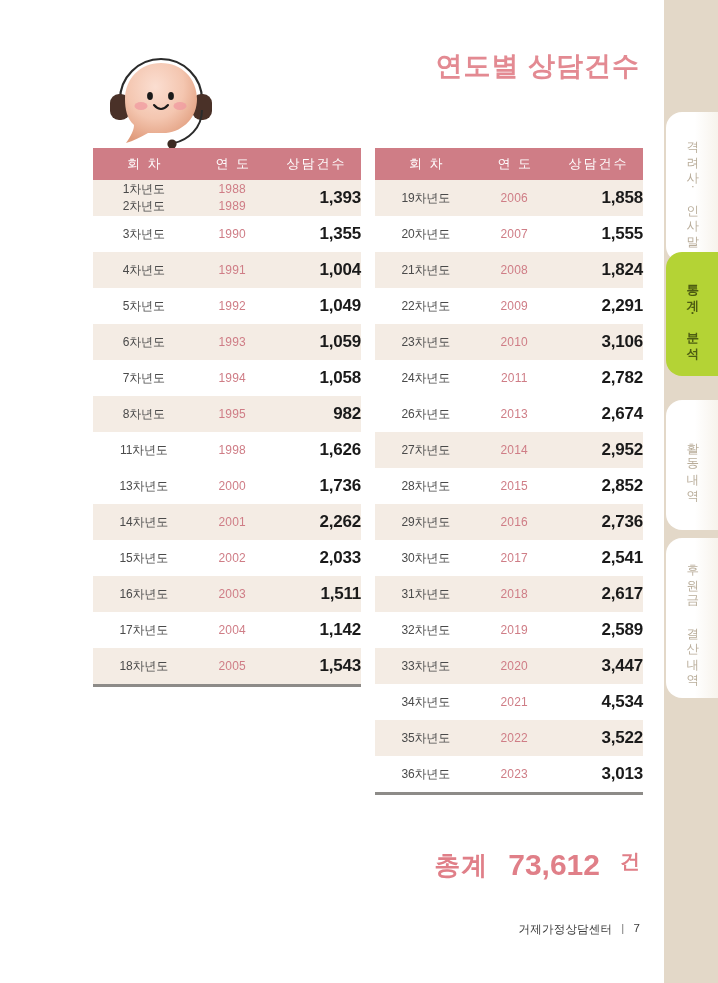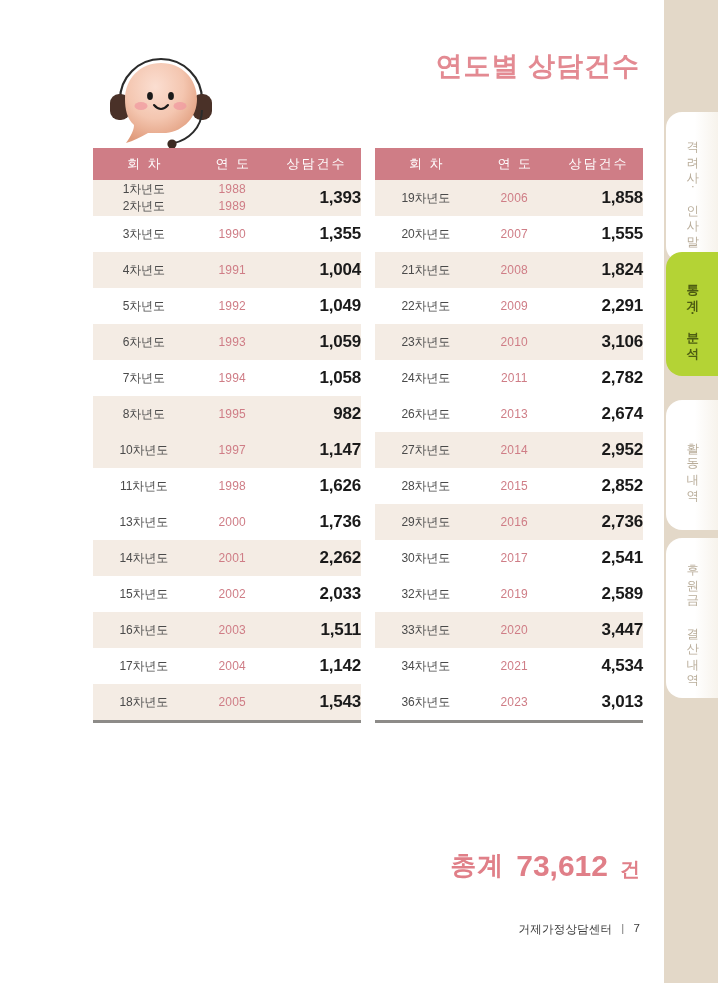--- a/index.html
+++ b/index.html
@@ -162,22 +162,22 @@
     background: #8d8b88;
     margin-top: 0px;
   }
 
   
   .total-row {
     position: absolute;
     right: 78px;
     top: 848px;
     display: flex;
-    align-items: flex-end;
-    gap: 12px;
+    align-items: flex-start;
+    gap: 20px;
     color: #e07f88;
   }
   .total-label {
     font-size: 26px;
     font-weight: bold;
     letter-spacing: 1px;
   }
   .total-value {
     font-size: 30px;
     font-weight: bold;
@@ -309,25 +309,20 @@
           <tr class="plain">
             <td class="term">7차년도</td>
             <td class="year">1994</td>
             <td class="cnt">1,058</td>
           </tr>
           <tr class="shade">
             <td class="term">8차년도</td>
             <td class="year">1995</td>
             <td class="cnt">982</td>
           </tr>
-          <tr class="shade">
-            <td class="term">10차년도</td>
-            <td class="year">1997</td>
-            <td class="cnt">1,147</td>
-          </tr>
           <tr class="plain">
             <td class="term">11차년도</td>
             <td class="year">1998</td>
             <td class="cnt">1,626</td>
           </tr>
           <tr class="plain">
             <td class="term">13차년도</td>
             <td class="year">2000</td>
             <td class="cnt">1,736</td>
           </tr>
@@ -419,34 +414,44 @@
           <tr class="shade">
             <td class="term">29차년도</td>
             <td class="year">2016</td>
             <td class="cnt">2,736</td>
           </tr>
           <tr class="plain">
             <td class="term">30차년도</td>
             <td class="year">2017</td>
             <td class="cnt">2,541</td>
           </tr>
+          <tr class="shade">
+            <td class="term">31차년도</td>
+            <td class="year">2018</td>
+            <td class="cnt">2,617</td>
+          </tr>
           <tr class="plain">
             <td class="term">32차년도</td>
             <td class="year">2019</td>
             <td class="cnt">2,589</td>
           </tr>
           <tr class="shade">
             <td class="term">33차년도</td>
             <td class="year">2020</td>
             <td class="cnt">3,447</td>
           </tr>
           <tr class="plain">
             <td class="term">34차년도</td>
             <td class="year">2021</td>
             <td class="cnt">4,534</td>
+          </tr>
+          <tr class="shade">
+            <td class="term">35차년도</td>
+            <td class="year">2022</td>
+            <td class="cnt">3,522</td>
           </tr>
           <tr class="plain">
             <td class="term">36차년도</td>
             <td class="year">2023</td>
             <td class="cnt">3,013</td>
           </tr>
         </tbody>
     </table>
     <div class="table-bottom-rule"></div>
   </div>

